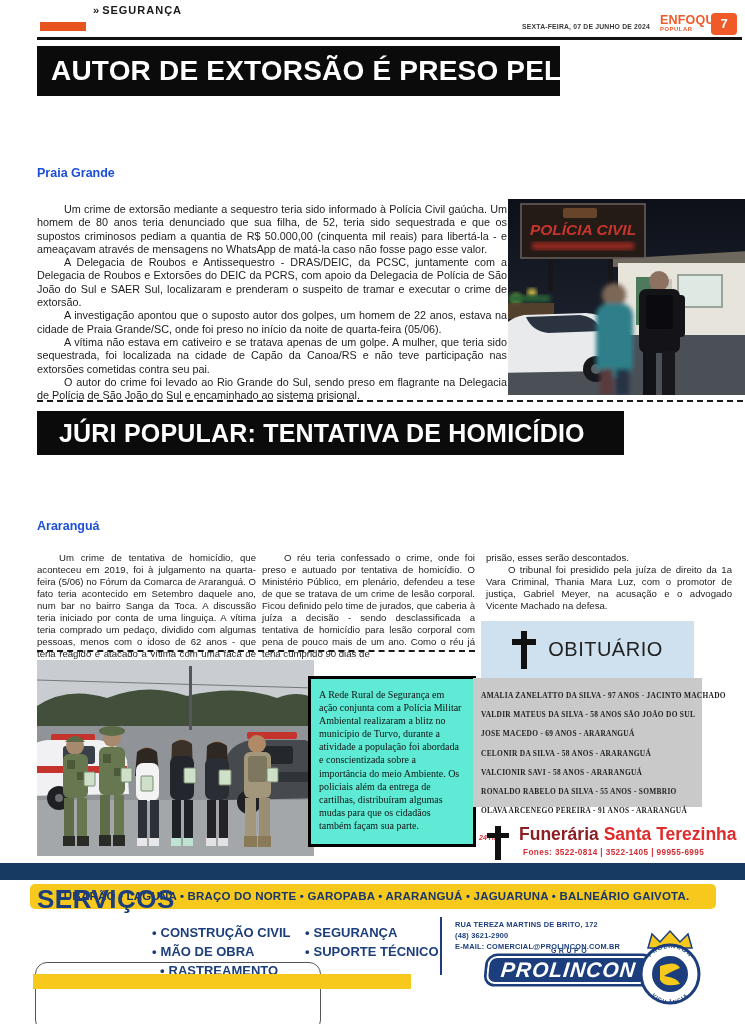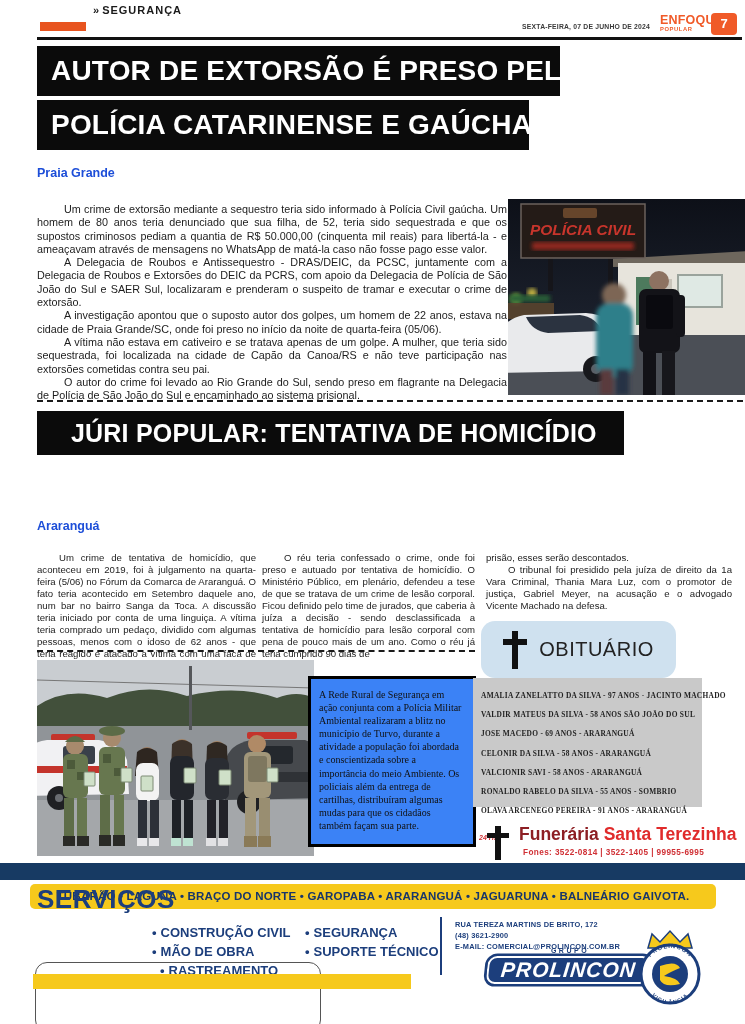--- a/index.html
+++ b/index.html
@@ -20,21 +20,21 @@
   .brand .b1 { font-size:12.5px; font-weight:bold; letter-spacing:.2px; }
   .brand .b2 { font-size:5.8px; font-weight:bold; letter-spacing:.6px; }
   .page-badge { left:711px; top:13px; width:26px; height:22px; background:#f05a28; border-radius:4px;
     color:#fff; font-size:13px; font-weight:bold; text-align:center; line-height:22px; }
   .top-rule { left:37px; top:37px; width:705px; height:3px; background:#111; }
 
   
   .hbar { background:#0b0b0b; color:#fff; font-weight:bold; white-space:nowrap; overflow:hidden; }
   .h1a { left:37px; top:46px;  width:523px; height:50px; line-height:50px; font-size:28px; padding-left:14px; letter-spacing:.2px; }
   .h1b { left:37px; top:100px; width:492px; height:50px; line-height:50px; font-size:28px; padding-left:14px; letter-spacing:.2px; }
-  .h2a { left:37px; top:411px; width:587px; height:44px; line-height:44px; font-size:25px; padding-left:34px; letter-spacing:.2px; }
+  .h2a { left:37px; top:411px; width:587px; height:44px; line-height:44px; font-size:25px; padding-left:22px; letter-spacing:.2px; }
   .h2b { left:37px; top:459px; width:556px; height:44px; line-height:44px; font-size:25px; padding-left:14px; letter-spacing:.2px; }
 
   .loc { font-size:12.5px; font-weight:bold; color:#1d4ed8; }
   .loc1 { left:37px; top:166px; }
   .loc2 { left:37px; top:519px; }
 
   
   .body1 { left:37px; top:203px; width:470px; font-size:10.8px; line-height:13.3px; color:#1c1c1c; text-align:justify; }
   .body1 p { text-indent:27px; }
   .colTxt { font-size:9.6px; line-height:12px; color:#1c1c1c; text-align:justify; }
@@ -44,26 +44,26 @@
   .col3 { left:454px; top:552px; width:246px;margin-left:32px; }
 
   .dash1 { left:37px; top:400px; width:706px; border-top:2px dashed #1a1a1a; }
   .dash2 { left:37px; top:650px; width:438px; border-top:2px dashed #1a1a1a; }
 
   
   .photo1 { left:508px; top:199px; width:237px; height:196px; }
   .photo2 { left:37px;  top:660px; width:277px; height:196px; }
 
   
-  .caption { left:308px; top:676px; width:168px; height:171px; background:#3b82f6; border:3px solid #000;
+  .caption { left:308px; top:676px; width:168px; height:171px; background:#5eead4; border:3px solid #000;
     padding:9px 8px; font-family:"Liberation Serif", serif; font-size:10px; line-height:13.1px; color:#111; }
 
   
-  .obit-head { left:481px; top:621px; width:195px; height:57px; background:#cfe1ef;
-    display:flex; align-items:center; justify-content:center; gap:12px;border-radius:14px; }
+  .obit-head { left:481px; top:621px; width:213px; height:57px; background:#cfe1ef;
+    display:flex; align-items:center; justify-content:center; gap:12px; }
   .cross { position:relative; width:24px; height:38px; }
   .cross::before { content:""; position:absolute; left:9px; top:0; width:6px; height:38px; background:#111; }
   .cross::after  { content:""; position:absolute; left:0; top:8px; width:24px; height:6px; background:#111; }
   .obit-title { font-size:20px; color:#222; letter-spacing:.5px; }
   .obit-body { left:473px; top:678px; width:229px; height:129px; background:#c9c9c9; padding:13px 8px 0 8px; }
   .obit-entry { font-family:"Liberation Serif", serif; font-size:7.4px; font-weight:bold; color:#222;
     letter-spacing:.3px; margin-bottom:10.2px; white-space:nowrap; }
 
   
   .fun { left:481px; top:824px; width:229px; height:42px; }
@@ -108,21 +108,20 @@
   </div>
   <div class="abs hdr-date">SEXTA-FEIRA, 07 DE JUNHO DE 2024</div>
   <div class="abs brand">
     <div class="b1">ENFOQUE</div>
     <div class="b2">POPULAR</div>
   </div>
   <div class="abs page-badge">7</div>
   <div class="abs top-rule"></div>
 
   <div class="abs hbar h1a">AUTOR DE EXTORSÃO É PRESO PELA</div>
-  <div class="abs hbar h1b">POLÍCIA CATARINENSE E GAÚCHA</div>
   <div class="abs loc loc1">Praia Grande</div>
 
   <div class="abs body1">
     <p>Um crime de extorsão mediante a sequestro teria sido informado à Polícia Civil gaúcha. Um homem de 80 anos teria denunciado que sua filha, de 52, teria sido sequestrada e que os supostos criminosos pediam a quantia de R$ 50.000,00 (cinquenta mil reais) para libertá-la - e ameaçavam através de mensagens no WhatsApp de matá-la caso não fosse pago esse valor.</p>
     <p>A Delegacia de Roubos e Antissequestro - DRAS/DEIC, da PCSC, juntamente com a Delegacia de Roubos e Extorsões do DEIC da PCRS, com apoio da Delegacia de Polícia de São João do Sul e SAER Sul, localizaram e prenderam o suspeito de tramar e executar o crime de extorsão.</p>
     <p>A investigação apontou que o suposto autor dos golpes, um homem de 22 anos, estava na cidade de Praia Grande/SC, onde foi preso no início da noite de quarta-feira (05/06).</p>
     <p>A vítima não estava em cativeiro e se tratava apenas de um golpe. A mulher, que teria sido sequestrada, foi localizada na cidade de Capão da Canoa/RS e não teve participação nas extorsões cometidas contra seu pai.</p>
     <p>O autor do crime foi levado ao Rio Grande do Sul, sendo preso em flagrante na Delegacia de Polícia de São João do Sul e encaminhado ao sistema prisional.</p>
   </div>
 

